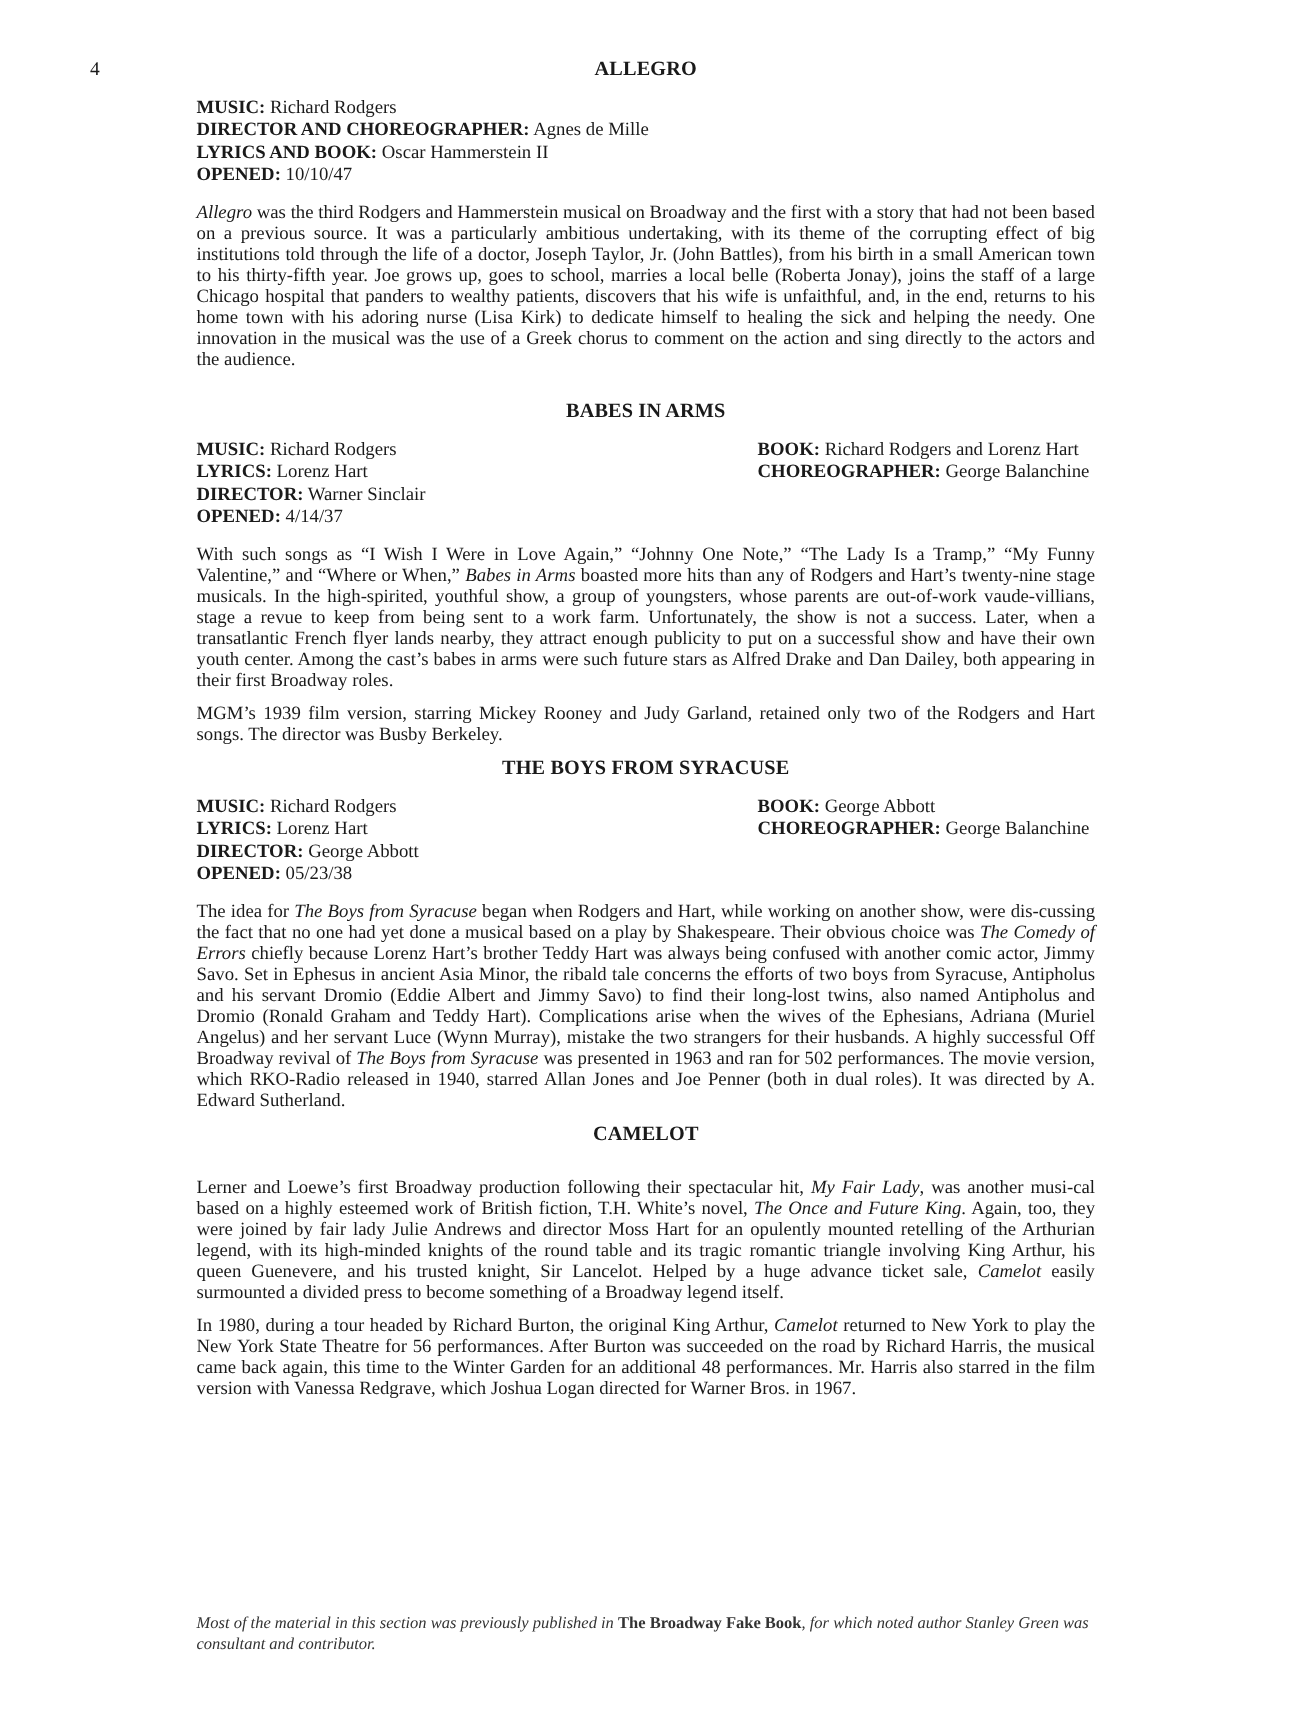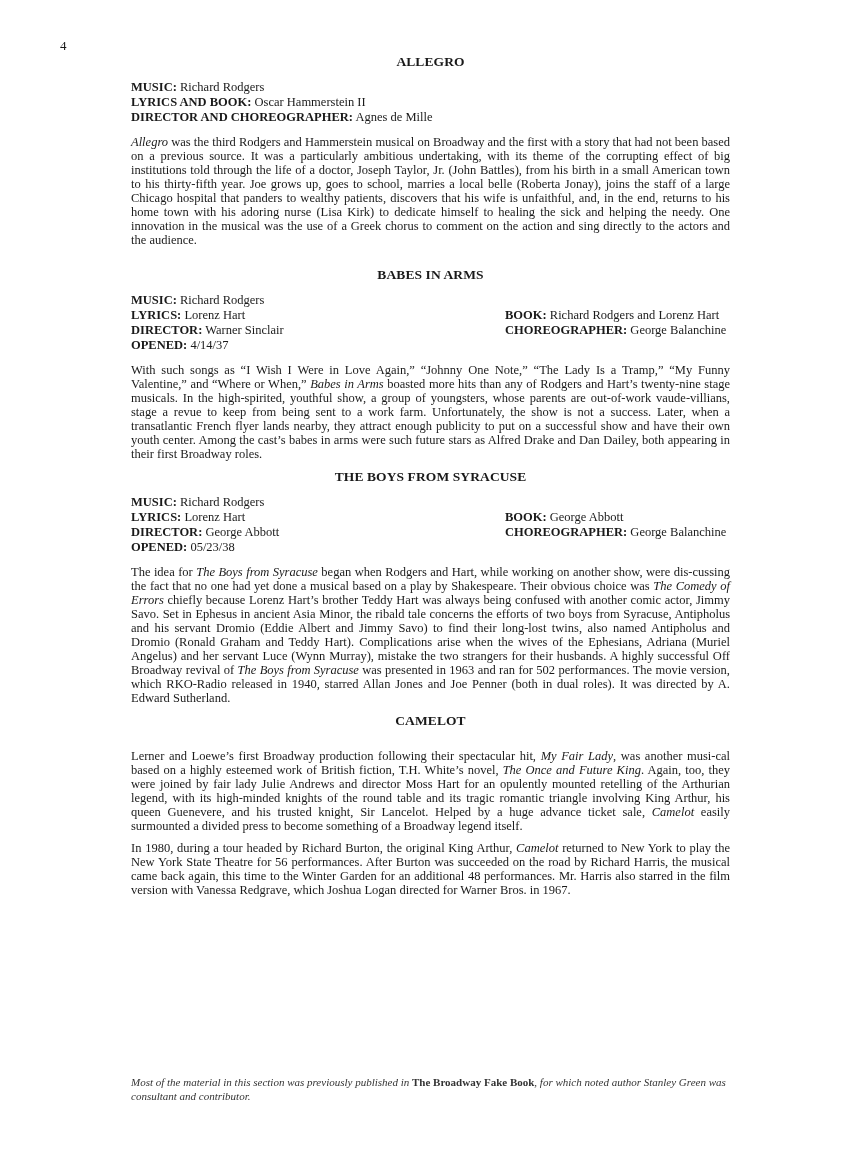--- a/index.html
+++ b/index.html
@@ -5,30 +5,30 @@
   html, body { margin: 0; padding: 0; background: #ffffff; }
   body {
     width: 864px; height: 1152px; position: relative; overflow: hidden;
     font-family: "Liberation Serif", "DejaVu Serif", serif;
     color: #1a1a1a;
   }
   .page-number {
     position: absolute; left: 60px; top: 38px; font-size: 13px;
   }
   .content {
-    position: absolute; left: 131px; top: 54px; width: 599px;
+    position: absolute; left: 131px; top: 38px; width: 599px;
   }
   .show { margin: 0; }
   .show-title {
     text-align: center; font-weight: bold; font-size: 13.5px;
     margin: 0 0 10px 0; letter-spacing: 0.1px;
   }
   .credits {
     display: flex; justify-content: space-between; font-size: 12.5px;
-    line-height: 15px; margin-bottom: 10px; align-items: center;
+    line-height: 15px; margin-bottom: 10px;
   }
   .credits .col-right { width: 225px; }
   .credit-line { white-space: nowrap; }
   .credit-label { font-weight: bold; }
   .para {
     font-size: 12.5px; line-height: 14px; text-align: justify;
     margin: 0 0 8px 0;
   }
   .para i { font-style: italic; }
   .footnote {
@@ -42,42 +42,44 @@
 
 <div class="page-number">4</div>
 
 <div class="content">
   <div id="shows-container">
       <section class="show" style="margin-top: 0px;">
         <h2 class="show-title">ALLEGRO</h2>
         <div class="credits">
           <div class="col-left">
             <div class="credit-line"><span class="credit-label">MUSIC:</span> <span class="credit-value">Richard Rodgers</span></div>
+            <div class="credit-line"><span class="credit-label">DIRECTOR AND CHOREOGRAPHER:</span> <span class="credit-value">Agnes de Mille</span></div>
             <div class="credit-line"><span class="credit-label">LYRICS AND BOOK:</span> <span class="credit-value">Oscar Hammerstein II</span></div>
-            <div class="credit-line"><span class="credit-label">DIRECTOR AND CHOREOGRAPHER:</span> <span class="credit-value">Agnes de Mille</span></div>
+            <div class="credit-line"><span class="credit-label">OPENED:</span> <span class="credit-value">10/10/47</span></div>
           </div>
           <div class="col-right"></div>
         </div>
         <p class="para"><i>Allegro</i><span> was the third Rodgers and Hammerstein musical on Broadway and the first with a story that had not been based on a previous source. It was a particularly ambitious undertaking, with its theme of the corrupting effect of big institutions told through the life of a doctor, Joseph Taylor, Jr. (John Battles), from his birth in a small American town to his thirty-fifth year. Joe grows up, goes to school, marries a local belle (Roberta Jonay), joins the staff of a large Chicago hospital that panders to wealthy patients, discovers that his wife is unfaithful, and, in the end, returns to his home town with his adoring nurse (Lisa Kirk) to dedicate himself to healing the sick and helping the needy. One innovation in the musical was the use of a Greek chorus to comment on the action and sing directly to the actors and the audience.</span></p>
       </section>
       <section class="show" style="margin-top: 20px;">
         <h2 class="show-title">BABES IN ARMS</h2>
         <div class="credits">
           <div class="col-left">
             <div class="credit-line"><span class="credit-label">MUSIC:</span> <span class="credit-value">Richard Rodgers</span></div>
             <div class="credit-line"><span class="credit-label">LYRICS:</span> <span class="credit-value">Lorenz Hart</span></div>
             <div class="credit-line"><span class="credit-label">DIRECTOR:</span> <span class="credit-value">Warner Sinclair</span></div>
             <div class="credit-line"><span class="credit-label">OPENED:</span> <span class="credit-value">4/14/37</span></div>
           </div>
           <div class="col-right">
             <div class="credit-line"><span class="credit-label">BOOK:</span> <span class="credit-value">Richard Rodgers and Lorenz Hart</span></div>
             <div class="credit-line"><span class="credit-label">CHOREOGRAPHER:</span> <span class="credit-value">George Balanchine</span></div>
           </div>
         </div>
         <p class="para"><span>With such songs as “I Wish I Were in Love Again,” “Johnny One Note,” “The Lady Is a Tramp,” “My Funny Valentine,” and “Where or When,” </span><i>Babes in Arms</i><span> boasted more hits than any of Rodgers and Hart’s twenty-nine stage musicals. In the high-spirited, youthful show, a group of youngsters, whose parents are out-of-work vaude-villians, stage a revue to keep from being sent to a work farm. Unfortunately, the show is not a success. Later, when a transatlantic French flyer lands nearby, they attract enough publicity to put on a successful show and have their own youth center. Among the cast’s babes in arms were such future stars as Alfred Drake and Dan Dailey, both appearing in their first Broadway roles.</span></p>
+        <p class="para"><span>MGM’s 1939 film version, starring Mickey Rooney and Judy Garland, retained only two of the Rodgers and Hart songs. The director was Busby Berkeley.</span></p>
       </section>
       <section class="show" style="margin-top: 5px;">
         <h2 class="show-title">THE BOYS FROM SYRACUSE</h2>
         <div class="credits">
           <div class="col-left">
             <div class="credit-line"><span class="credit-label">MUSIC:</span> <span class="credit-value">Richard Rodgers</span></div>
             <div class="credit-line"><span class="credit-label">LYRICS:</span> <span class="credit-value">Lorenz Hart</span></div>
             <div class="credit-line"><span class="credit-label">DIRECTOR:</span> <span class="credit-value">George Abbott</span></div>
             <div class="credit-line"><span class="credit-label">OPENED:</span> <span class="credit-value">05/23/38</span></div>
           </div>

